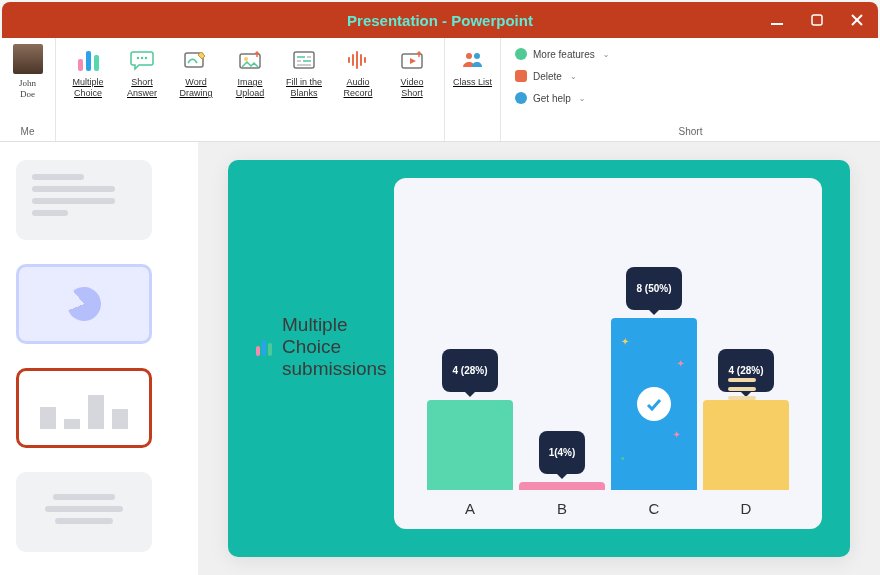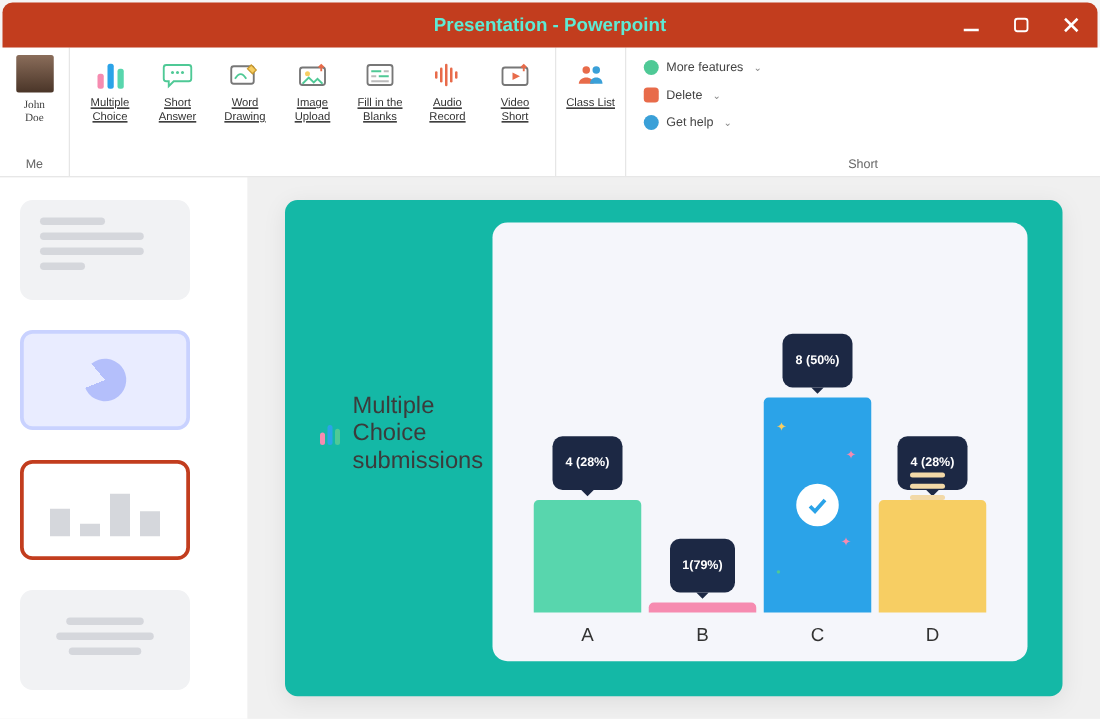--- a/index.html
+++ b/index.html
@@ -258,21 +258,21 @@
       </div>
       <div class="chart-box">
         <div class="bars-area">
 
           <div class="bar-col">
             <div class="bar-label-pill">4 (28%)</div>
             <div class="bar" style="height:90px;background:#58d6ad;"></div>
           </div>
 
           <div class="bar-col">
-            <div class="bar-label-pill">1(79%)</div>
+            <div class="bar-label-pill">1(4%)</div>
             <div class="bar" style="height:8px;background:#f68bb0;"></div>
           </div>
 
           <div class="bar-col">
             <div class="bar-label-pill">8 (50%)</div>
             <div class="bar correct" style="height:172px;">
               <span class="confetti" style="top:18px;left:10px;color:#f7ce63;">✦</span>
               <span class="confetti" style="top:40px;right:12px;color:#f68bb0;">✦</span>
               <span class="confetti" style="bottom:26px;left:10px;color:#4fc996;">•</span>
               <span class="confetti" style="bottom:50px;right:16px;color:#f68bb0;">✦</span>

